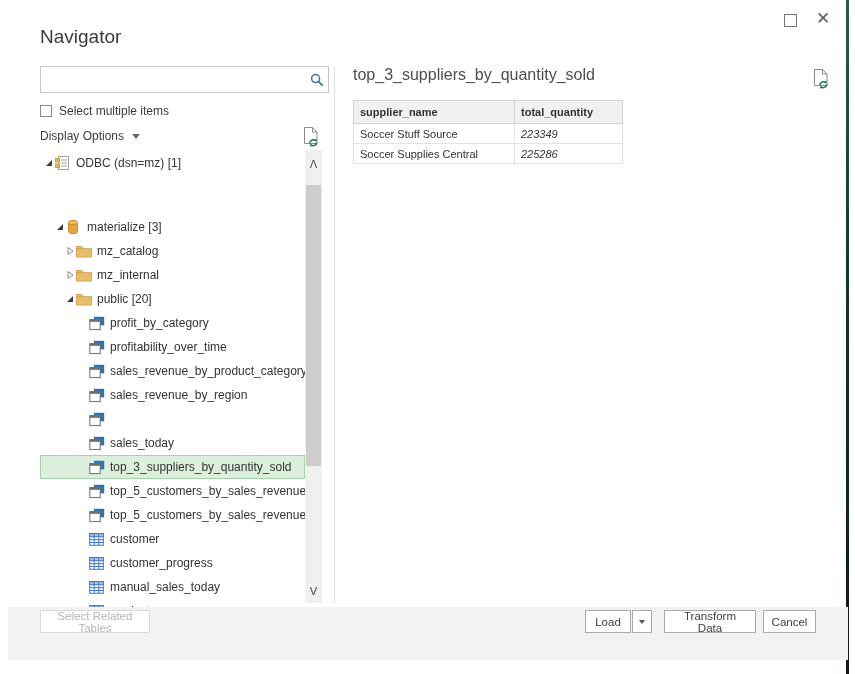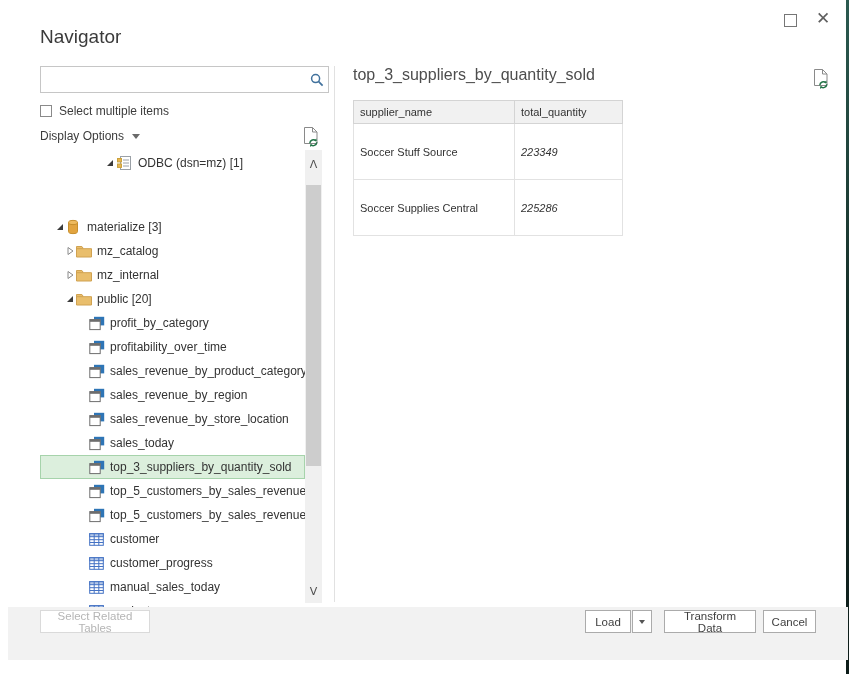--- a/index.html
+++ b/index.html
@@ -40,22 +40,22 @@
   .vscroll .arr{position:absolute;left:0;width:17px;height:16px;display:flex;align-items:center;justify-content:center;color:#4f4f4f;font-size:11px;cursor:pointer;font-family:"DejaVu Sans",sans-serif;}
   .vscroll .arr.up{top:6px;}
   .vscroll .arr.down{bottom:4px;}
   .vscroll .thumb{position:absolute;left:1px;top:35px;width:15px;height:281px;background:#cdcdcd;cursor:pointer;}
 
   .pane-sep{position:absolute;left:334px;top:66px;width:1px;height:536px;background:#e1e1e1;}
 
   
   .preview-title{position:absolute;left:353px;top:66px;font-size:16px;color:#4d4d4d;}
   .preview-table{position:absolute;left:353px;top:100px;border-collapse:collapse;font-size:11px;color:#333;}
-  .preview-table th{background:#f1f1f1;border:1px solid #d4d4d4;font-weight:normal;text-align:left;padding:4px 6px;height:14px;}
-  .preview-table td{border:1px solid #e2e2e2;background:#fff;padding:21px 6px;height:13px;}
+  .preview-table th{background:#f1f1f1;border:1px solid #d4d4d4;font-weight:bold;text-align:left;padding:4px 6px;height:14px;}
+  .preview-table td{border:1px solid #e2e2e2;background:#fff;padding:3px 6px;height:13px;}
   .preview-table th.c0,.preview-table td.c0{width:148px;}
   .preview-table th.c1,.preview-table td.c1{width:95px;}
   .preview-table td.num{font-style:italic;}
 
   
   .footer{position:absolute;left:8px;top:607px;width:840px;height:53px;background:#f2f2f2;}
   .btn{position:absolute;top:3px;height:23px;background:#fff;border:1px solid #ababab;color:#3f3f3f;font-size:11.5px;display:flex;align-items:center;justify-content:center;box-sizing:border-box;cursor:pointer;font-family:inherit;}
   .btn.disabled{border-color:#dadada;color:#b5b5b5;cursor:default;}
   .btn-related{left:32px;width:110px;}
   .btn-load{left:577px;width:46px;}
@@ -98,21 +98,21 @@
   <span class="refresh-left"><svg width="21" height="23" viewBox="0 0 21 23">
         <path d="M4.5 1.5 h8 l4.5 4.5 v11.5 h-12.5 z" fill="#fff" stroke="#8a8a8a"></path>
         <path d="M12.5 1.5 v4.5 h4.5" fill="none" stroke="#8a8a8a"></path>
         <path d="M9.8 17.2 a3.6 3.6 0 0 1 6.2-2.3" fill="none" stroke="#217346" stroke-width="1.5"></path>
         <path d="M16.8 16.2 a3.6 3.6 0 0 1 -6.2 2.3" fill="none" stroke="#217346" stroke-width="1.5"></path>
         <path d="M16.4 12.6 l0.3 2.6 -2.5 -0.6 z" fill="#217346"></path>
         <path d="M10.3 21 l-0.3 -2.6 2.5 0.6 z" fill="#217346"></path>
       </svg></span>
 
   <div class="tree">
-      <div class="tree-row" style="padding-left: 2px; justify-content: center;">
+      <div class="tree-row" style="padding-left: 2px;">
         <span class="expander">
           <svg width="10" height="10" viewBox="0 0 10 10">
             <path d="M8 2 V8 H2 z" fill="#3b3b3b"></path>
           </svg>
         </span>
         <span class="tree-icon">
           <svg width="15" height="16" viewBox="0 0 15 16">
             <rect x="3.5" y="1.5" width="10" height="13" fill="#fff" stroke="#9aa0a6"></rect>
             <line x1="6" y1="5" x2="12" y2="5" stroke="#9aa0a6"></line>
             <line x1="6" y1="8" x2="12" y2="8" stroke="#9aa0a6"></line>
@@ -225,21 +225,20 @@
       </div>
       <div class="tree-row" style="padding-left: 36px;">
         <span class="expander"></span>
         <span class="tree-icon">
           <svg width="16" height="15" viewBox="0 0 16 15">
             <rect x="5" y="0.8" width="10.2" height="8.6" fill="#2e75b6"></rect>
             <rect x="0.8" y="3.6" width="10.4" height="10" fill="#fff" stroke="#6d6d6d"></rect>
             <rect x="0.8" y="3.6" width="10.4" height="2.2" fill="#6d6d6d"></rect>
           </svg>
         </span>
-        <span class="tree-label">sales_revenue_by_store_location</span>
       </div>
       <div class="tree-row" style="padding-left: 36px;">
         <span class="expander"></span>
         <span class="tree-icon">
           <svg width="16" height="15" viewBox="0 0 16 15">
             <rect x="5" y="0.8" width="10.2" height="8.6" fill="#2e75b6"></rect>
             <rect x="0.8" y="3.6" width="10.4" height="10" fill="#fff" stroke="#6d6d6d"></rect>
             <rect x="0.8" y="3.6" width="10.4" height="2.2" fill="#6d6d6d"></rect>
           </svg>
         </span>

